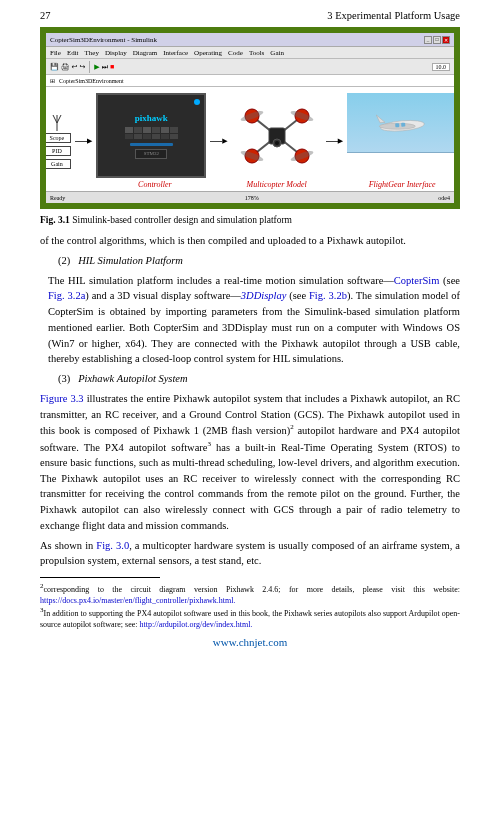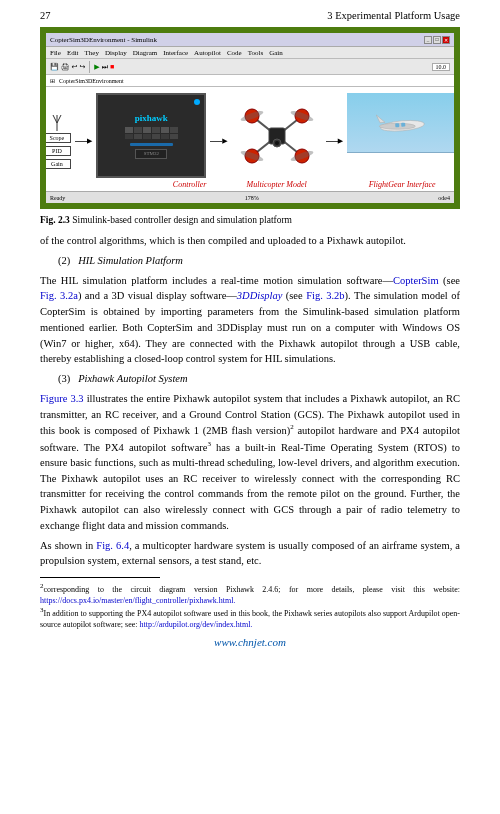--- a/index.html
+++ b/index.html
@@ -156,21 +156,20 @@
     .footnote a, .footnote-link {
       color: #0000cc;
       text-decoration: none;
     }
 
     .watermark {
       text-align: center;
       color: #0055aa;
       font-size: 11px;
       margin-top: 6px;
-      font-style: italic;
     }
 
     sup {
       font-size: 7px;
       vertical-align: super;
     }
     .window-controls {
       display: flex;
       gap: 1px;
       margin-left: auto;
@@ -313,21 +312,21 @@
       </div>
     </div>
 
     <div class="simulink-menubar">
       <span>File</span>
       <span>Edit</span>
       <span>They</span>
       <span>Display</span>
       <span>Diagram</span>
       <span>Interface</span>
-      <span>Autopilot</span>
+      <span>Operating</span>
       <span>Code</span>
       <span>Tools</span>
       <span>Gain</span>
     </div>
 
     <div class="simulink-toolbar2">
       <span style="font-size:7px;">💾</span>
       <span style="font-size:7px;">🖨</span>
       <span style="font-size:7px;">↩</span>
       <span style="font-size:7px;">↪</span>
@@ -360,21 +359,21 @@
           <div class="sim-block">PID</div>
           <div class="sim-block">Gain</div>
         </div>
       </div>
 
       <div class="conn-arrows">
         <div class="conn-line"></div>
         <span class="conn-arrow">▶</span>
       </div>
 
-      <div style="display:flex;flex-direction:column;align-items:flex-end;">
+      <div style="display:flex;flex-direction:column;align-items:center;">
         <div class="pixhawk-box">
           <div class="pixhawk-led"></div>
           <div style="display:flex;flex-direction:column;align-items:center;justify-content:center;height:100%;padding:4px;">
             <div style="color:#00ccff;font-size:9px;font-weight:bold;letter-spacing:0px;">pixhawk</div>
             <div style="display:grid;grid-template-columns:repeat(6,8px);gap:1px;margin-top:4px;">
               <div style="height:6px;background:#555;"></div>
               <div style="height:6px;background:#444;"></div>
               <div style="height:6px;background:#555;"></div>
               <div style="height:6px;background:#444;"></div>
               <div style="height:6px;background:#555;"></div>
@@ -471,48 +470,48 @@
     </div>
 
     <div class="sim-statusbar">
       <span>Ready</span>
       <span>178%</span>
       <span>ode4</span>
     </div>
   </div>
 
   <div class="fig-caption">
-    <span class="fig-caption-bold">Fig. 2.3</span>
+    <span class="fig-caption-bold">Fig. 3.1</span>
     <span>Simulink-based controller design and simulation platform</span>
   </div>
 
   <div class="body-text">
 
     <p>of the control algorithms, which is then compiled and uploaded to a Pixhawk autopilot.</p>
 
     <p class="indent-1">
       <span class="item-number">(2)</span>
       <span>&nbsp;</span>
       <span class="section-heading">HIL Simulation Platform</span>
     </p>
-    <p style="text-align:justify;">
+    <p style="text-align:justify;margin-left:8px;">
       The HIL simulation platform includes a real-time motion simulation software—<span class="text-blue">CopterSim</span> (see <span class="text-blue">Fig. 3.2a</span>) and a 3D visual display software—<span class="text-blue"><em>3DDisplay</em></span> (see <span class="text-blue">Fig. 3.2b</span>). The simulation model of CopterSim is obtained by importing parameters from the Simulink-based simulation platform mentioned earlier. Both CopterSim and 3DDisplay must run on a computer with Windows OS (Win7 or higher, x64). <span>They</span> are connected with the Pixhawk autopilot through a USB cable, thereby establishing a closed-loop control system for HIL simulations.
     </p>
 
     <p class="indent-1" style="margin-top:4px;">
       <span class="item-number">(3)</span>
       <span>&nbsp;</span>
       <span class="section-heading">Pixhawk Autopilot System</span>
     </p>
     <p style="text-align:justify;">
       <span class="text-blue">Figure 3.3</span> illustrates the entire Pixhawk autopilot system that includes a Pixhawk autopilot, an RC transmitter, an RC receiver, and a Ground Control Station (GCS). The Pixhawk autopilot used in this book is composed of Pixhawk 1 (2MB flash version)<sup>2</sup> autopilot hardware and PX4 autopilot software. The PX4 autopilot software<sup>3</sup> has a built-in Real-Time Operating System (RTOS) to ensure basic functions, such as multi-thread scheduling, low-level drivers, and algorithm execution. The Pixhawk autopilot uses an RC receiver to wirelessly connect with the corresponding RC transmitter for receiving the control commands from the remote pilot on the ground. Further, the Pixhawk autopilot can also wirelessly connect with GCS through a pair of radio telemetry to exchange flight data and mission commands.
     </p>
 
     <p style="text-align:justify;">
-      As shown in <span class="text-blue">Fig. 6.4</span>, a multicopter hardware system is usually composed of an airframe system, a propulsion system, external sensors, a test stand, etc.
+      As shown in <span class="text-blue">Fig. 3.0</span>, a multicopter hardware system is usually composed of an airframe system, a propulsion system, external sensors, a test stand, etc.
     </p>
 
   </div>
 
   <div class="footnote-divider"></div>
 
   <div class="footnote">
     <p>
       <sup>2</sup><span>corresponding to the circuit diagram version Pixhawk 2.4.6; for more details, please visit this website: </span><span class="footnote-link">https://docs.px4.io/master/en/flight_controller/pixhawk.html.</span>
     </p>

